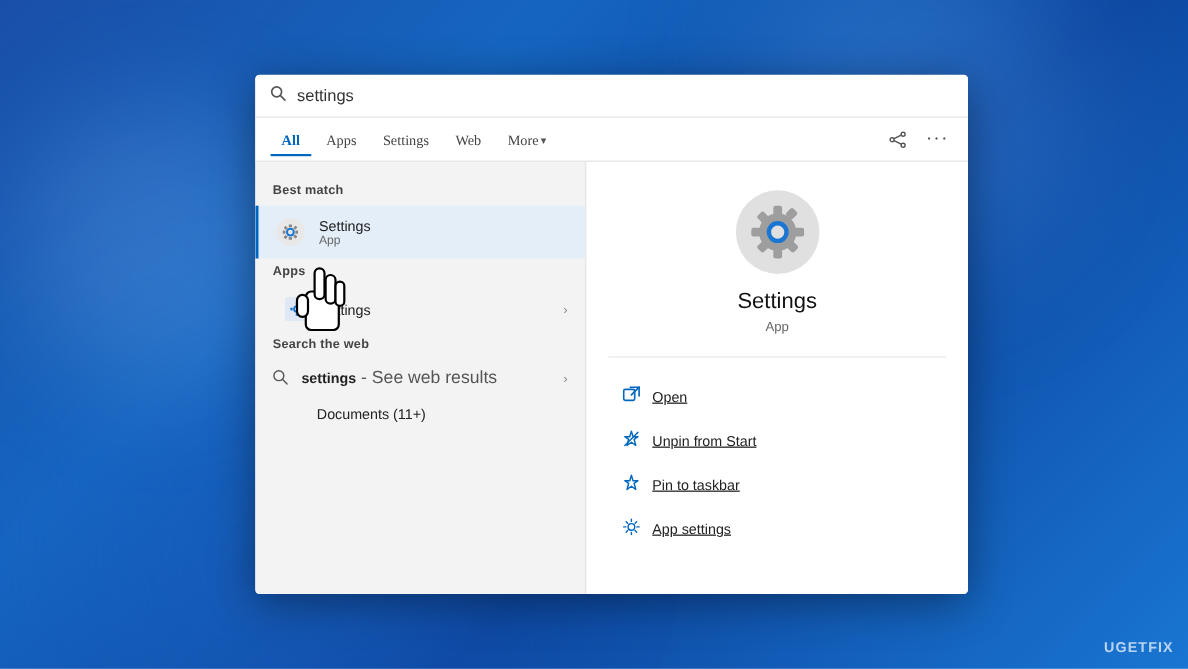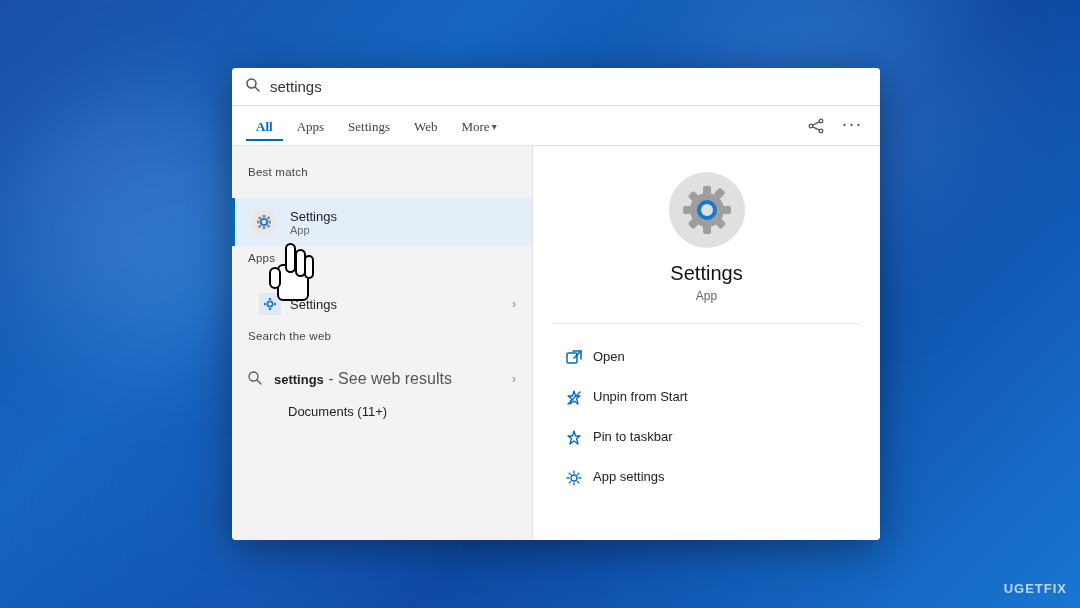--- a/index.html
+++ b/index.html
@@ -163,23 +163,23 @@
     .left-panel {
       width: 300px;
       background: #f3f3f3;
       padding: 14px 0;
       overflow-y: auto;
       flex-shrink: 0;
     }
 
     .section-label {
       font-size: 11.5px;
-      font-weight: 400;
+      font-weight: 700;
       color: #444;
-      padding: 6px 16px 20px;
+      padding: 6px 16px 8px;
       letter-spacing: 0.02em;
     }
 
     .result-item {
       display: flex;
       align-items: center;
       padding: 8px 16px;
       cursor: pointer;
       position: relative;
     }
@@ -290,25 +290,26 @@
 
     .action-list {
       width: 100%;
       display: flex;
       flex-direction: column;
       gap: 4px;
     }
 
     .action-item {
       display: flex;
-      align-items: flex-start;
+      align-items: flex-end;
       padding: 9px 12px;
       cursor: pointer;
       border-radius: 3px;
       gap: 10px;
+      text-decoration: underline;
     }
     .action-icon {
       width: 18px;
       height: 18px;
       display: flex;
       align-items: center;
       justify-content: center;
       color: #0067c0;
       font-size: 15px;
       flex-shrink: 0;

